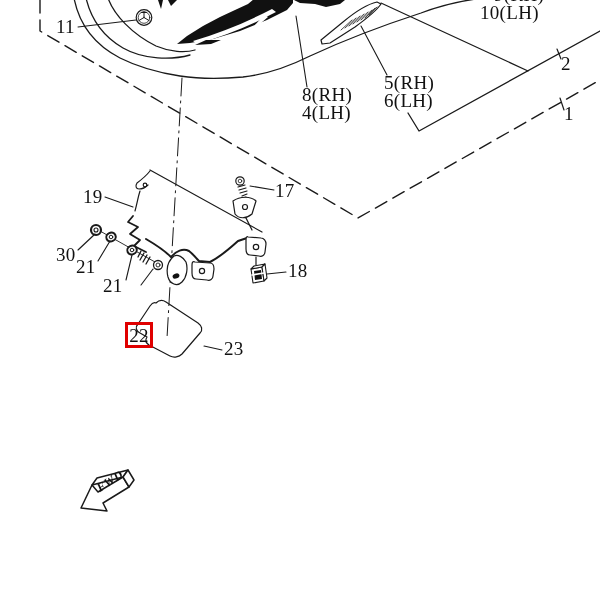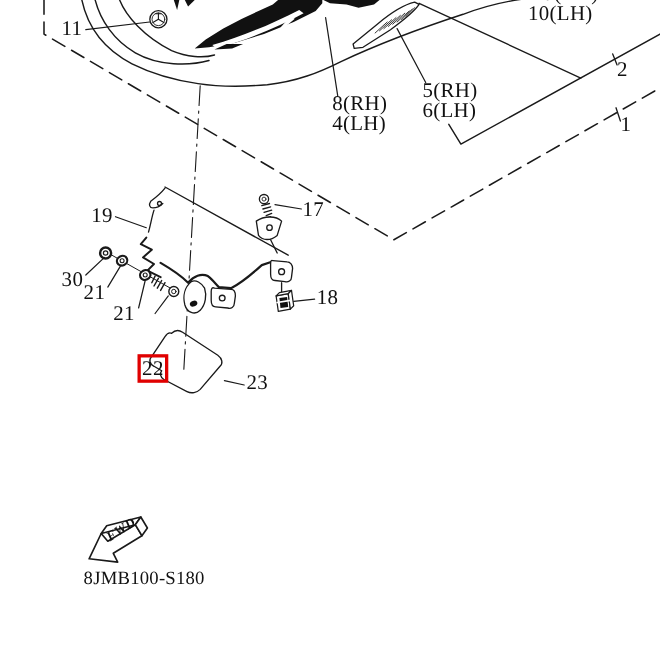--- a/index.html
+++ b/index.html
@@ -187,15 +187,14 @@
 <div class="lbl" style="left:103px;top:276px">21</div>
 <div class="lbl" style="left:288px;top:261px">18</div>
 <div class="lbl" style="left:224px;top:339px">23</div>
 
 <div class="hibox">
   <span class="lbl">22</span>
 </div>
 
 <div class="fwdtxt">FWD</div>
 
-<div class="code" style="left:76px;top:517px">8JMB100-S180</div>
 
 </div>
 
 </body></html>

